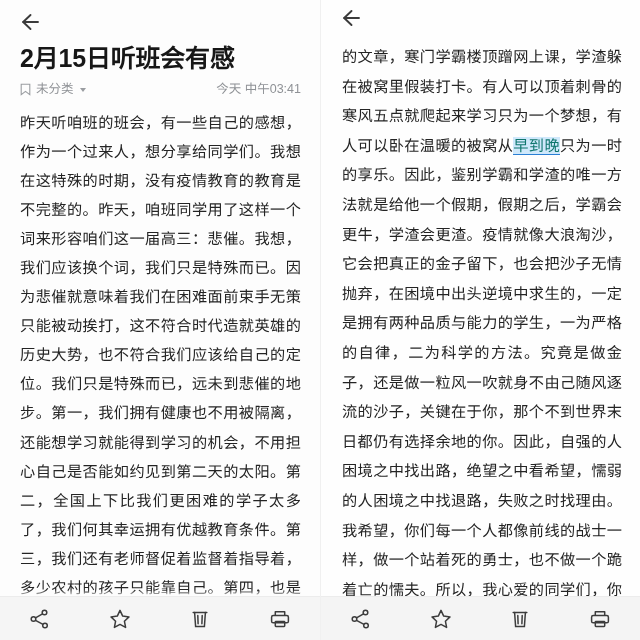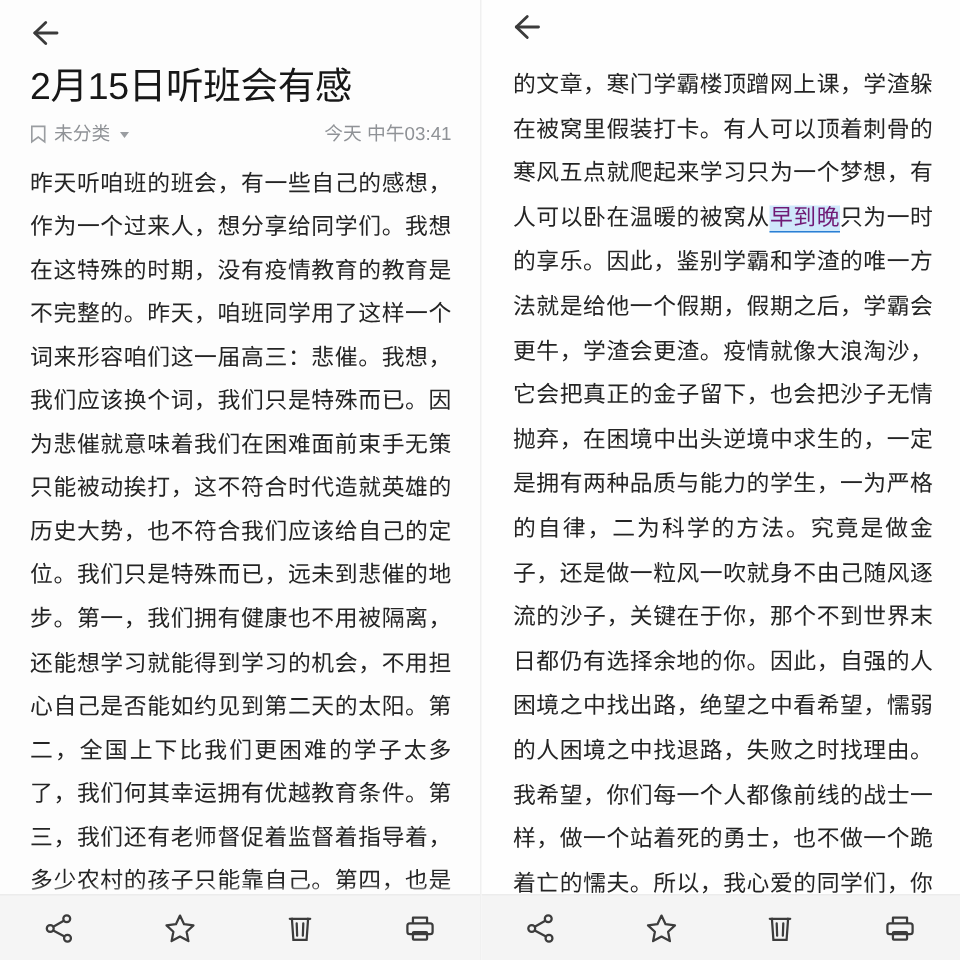--- a/index.html
+++ b/index.html
@@ -54,21 +54,21 @@
 
   
   .note-header {
     padding: 0 19px 0 20px;
     flex: 0 0 auto;
   }
 
   .note-title {
     font-size: 25px;
     line-height: 1.18;
-    font-weight: 400;
+    font-weight: 700;
     color: #171717;
     letter-spacing: -0.2px;
     white-space: nowrap;
   }
 
   .meta-row {
     display: flex;
     align-items: flex-end;
     justify-content: space-between;
     margin-top: 9px;
@@ -131,21 +131,21 @@
     text-justify: inter-ideograph;
     letter-spacing: 0.1px;
     word-break: break-all;
   }
   .panel-right .body-text {
     font-size: 15.2px;
     line-height: 29.6px;
   }
 
   .hl-link {
-    color: #701a75;
+    color: #0f766e;
     background: #cfe8fb;
     border-bottom: 1px solid #2a7fd4;
     cursor: pointer;
   }
 
   
   .panel-left .note-body::after {
     content: "";
     position: absolute;
     left: 0; right: 0; bottom: 0;

